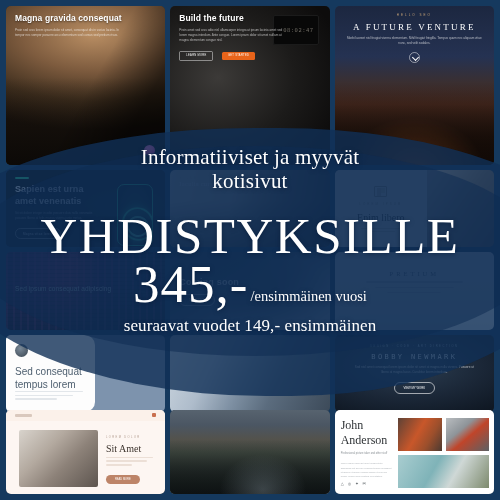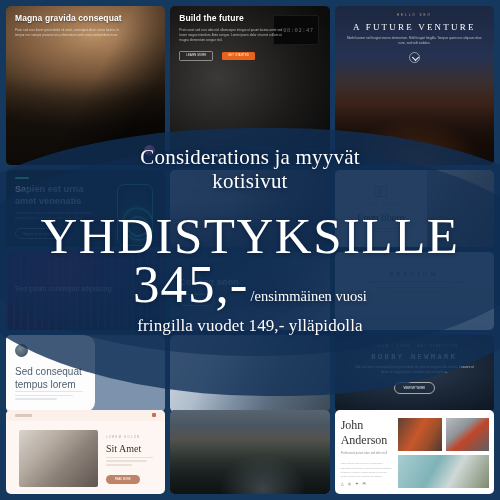--- a/index.html
+++ b/index.html
@@ -589,23 +589,23 @@
         <div class="fo-g2"></div>
         <div class="fo-g3"></div>
       </div>
     </div>
   </div>
 
   <div class="overlay-blob"></div>
   <div class="overlay-blob2"></div>
 
   <div class="overlay-text">
-    <div class="ot-lead">Considerations ja myyvät</div>
+    <div class="ot-lead">Informatiiviset ja myyvät</div>
     <div class="ot-lead">kotisivut</div>
     <div class="ot-main">YHDISTYKSILLE</div>
     <div class="ot-price-row">
       <span class="ot-price">345,-</span>
       <span class="ot-per">/ensimmäinen vuosi</span>
     </div>
-    <div class="ot-foot">fringilla vuodet 149,- ylläpidolla</div>
+    <div class="ot-foot">seuraavat vuodet 149,- ensimmäinen</div>
   </div>
 
 </div>
 
 </body></html>

